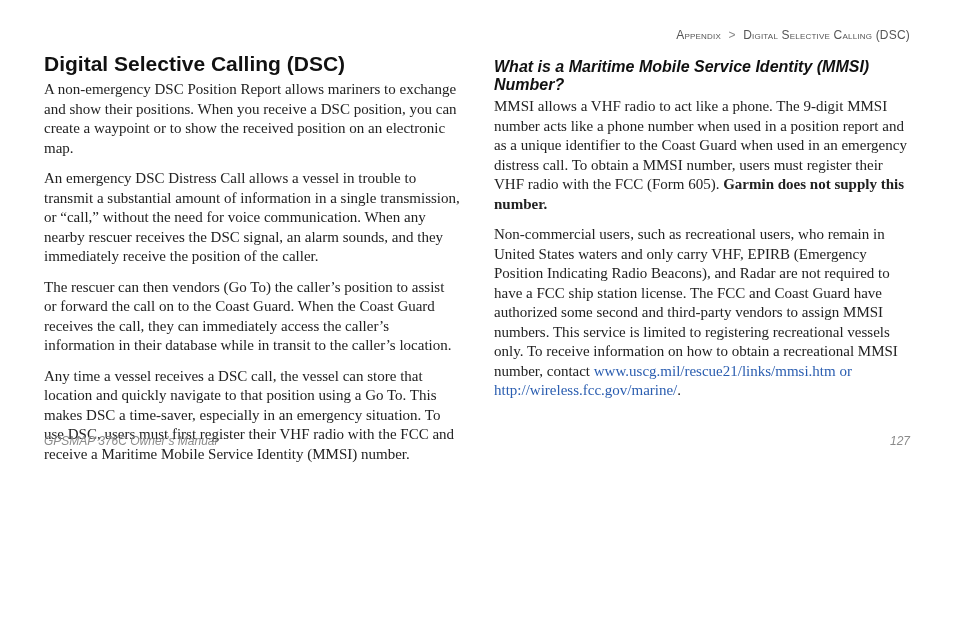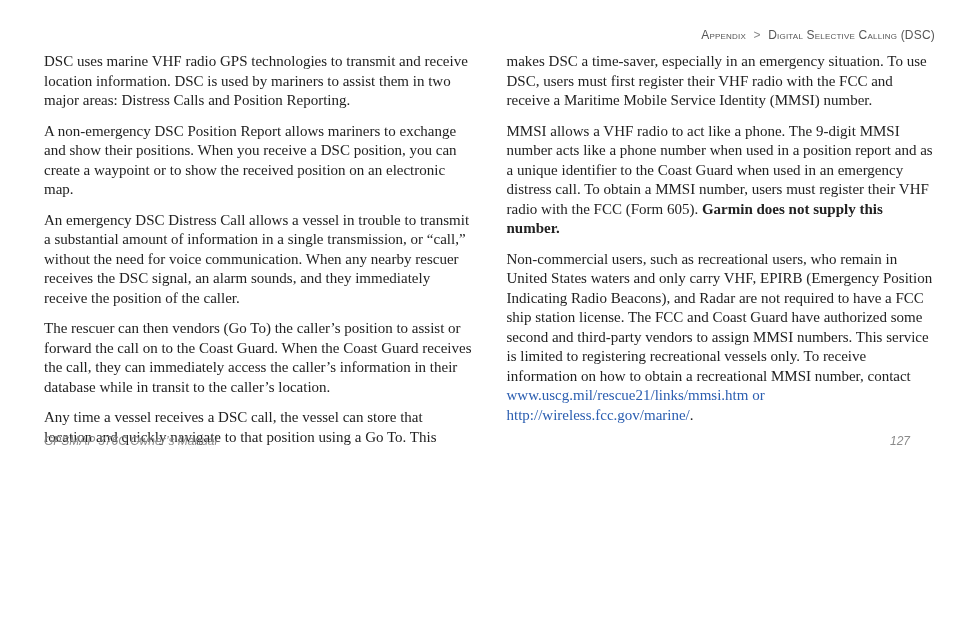--- a/index.html
+++ b/index.html
@@ -1,17 +1,17 @@
 <!DOCTYPE html>
 <html><head>
 <meta charset="utf-8">
 <style>
   * { box-sizing: border-box; margin: 0; padding: 0; }
   html, body { width: 954px; height: 618px; background: #fff; font-family: "Times New Roman", Times, serif; color: #222; }
-  .page { width: 954px; height: 464px; padding: 28px 19px 20px 44px; position: relative; }
+  .page { width: 954px; height: 464px; padding: 28px 44px 20px 44px; position: relative; }
   .crumb { font-family: Arial, Helvetica, sans-serif; font-size: 12px; color: #555; text-align: right; margin-bottom: 10px; font-variant: small-caps; letter-spacing: .2px; }
   .crumb .sep { color: #888; margin: 0 4px; }
   .crumb .dsc { font-variant: normal; }
   .cols { column-count: 2; column-gap: 34px; }
   .h1 { font-family: Arial, Helvetica, sans-serif; font-weight: 700; font-size: 21px; color: #111; margin-bottom: 4px; break-after: avoid; }
   .h2 { font-family: Arial, Helvetica, sans-serif; font-weight: 700; font-style: italic; font-size: 16px; color: #111; margin-top: 6px; margin-bottom: 3px; break-after: avoid; }
   p { font-size: 15px; line-height: 1.30; margin-bottom: 11px; text-align: left; }
   .bold { font-weight: 700; }
   .link { color: #2a5db0; }
   .footer { position: absolute; left: 44px; right: 44px; bottom: 16px; font-family: Arial, Helvetica, sans-serif; font-size: 12px; color: #8a8a8a; font-style: italic; display: flex; justify-content: space-between; }
@@ -24,26 +24,27 @@
 
   <div class="crumb">
     <span>Appendix</span>
     <span class="sep">&gt;</span>
     <span>Digital Selective Calling</span>
     <span class="dsc">(DSC)</span>
   </div>
 
   <div class="cols">
 
-    <p>DSC uses marine VHF radio GPS technologies to transmit and receive location information. DSC is used by mariners to assist them in two major areas: Distress Calls and Position Reporting.</p>
+    <div class="h1">Digital Selective Calling (DSC)</div>
     <p>A non-emergency DSC Position Report allows mariners to exchange and show their positions. When you receive a DSC position, you can create a waypoint or to show the received position on an electronic map.</p>
     <p>An emergency DSC Distress Call allows a vessel in trouble to transmit a substantial amount of information in a single transmission, or “call,” without the need for voice communication. When any nearby rescuer receives the DSC signal, an alarm sounds, and they immediately receive the position of the caller.</p>
     <p>The rescuer can then vendors (Go To) the caller’s position to assist or forward the call on to the Coast Guard. When the Coast Guard receives the call, they can immediately access the caller’s information in their database while in transit to the caller’s location.</p>
     <p>Any time a vessel receives a DSC call, the vessel can store that location and quickly navigate to that position using a Go To. This makes DSC a time-saver, especially in an emergency situation. To use DSC, users must first register their VHF radio with the FCC and receive a Maritime Mobile Service Identity (MMSI) number.</p>
 
+    <div class="h2 break">What is a Maritime Mobile Service Identity (MMSI) Number?</div>
     <p>
       <span>MMSI allows a VHF radio to act like a phone. The 9-digit MMSI number acts like a phone number when used in a position report and as a unique identifier to the Coast Guard when used in an emergency distress call. To obtain a MMSI number, users must register their VHF radio with the FCC (Form 605). </span><span class="bold">Garmin does not supply this number.</span>
     </p>
 
     <p>
       <span>Non-commercial users, such as recreational users, who remain in United States waters and only carry VHF, EPIRB (Emergency Position Indicating Radio Beacons), and Radar are not required to have a FCC ship station license. The FCC and Coast Guard have authorized some second and third-party vendors to assign MMSI numbers. This service is limited to registering recreational vessels only. To receive information on how to obtain a recreational MMSI number, contact </span><span class="link">www.uscg.mil/rescue21/links/mmsi.htm or http://wireless.fcc.gov/marine/</span><span>.</span>
     </p>
 
   </div>
 

